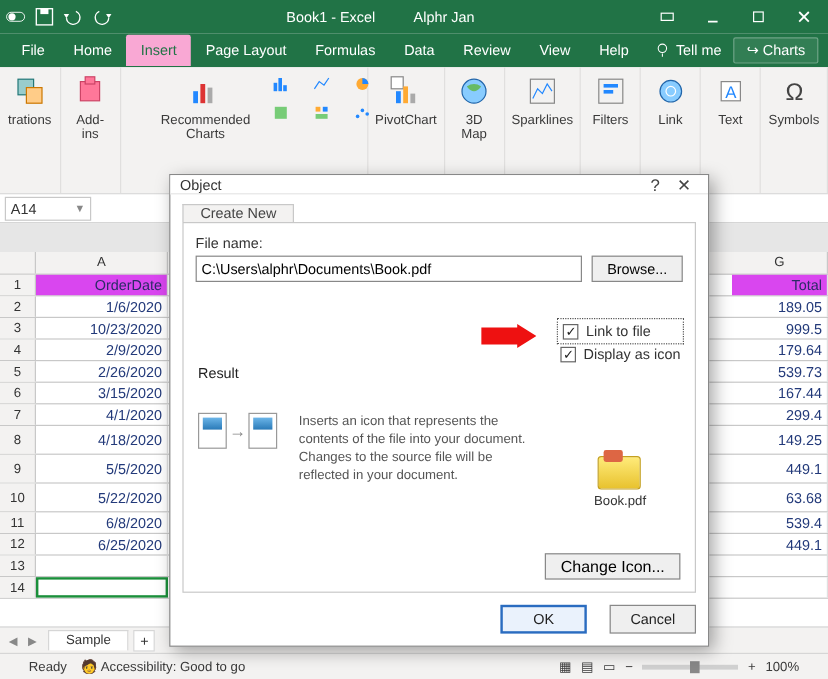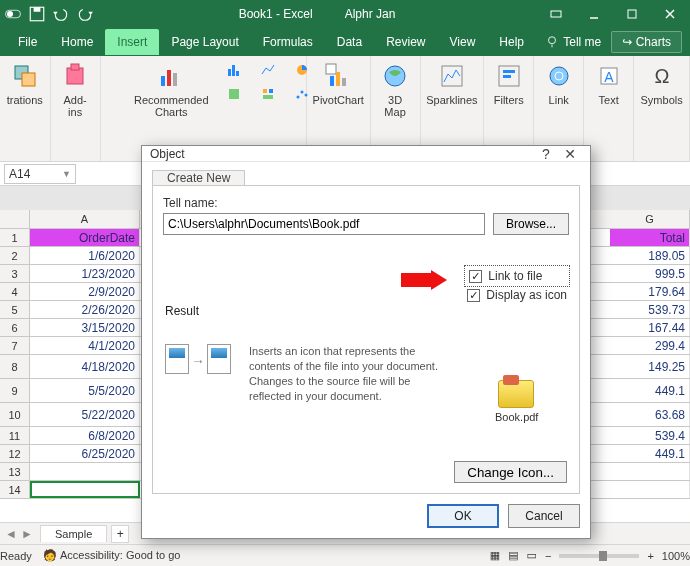--- a/index.html
+++ b/index.html
@@ -38,21 +38,21 @@
     padding-left: 6px;
     color: #fff;
     height: 28px;
   }
   .ribbon-tab {
     padding: 6px 12px;
     font-size: 12px;
     cursor: pointer;
   }
   .ribbon-tab.active {
-    background: #86efac;
+    background: #f9a8d4;
     color: #217346;
     border-radius: 2px 2px 0 0;
   }
   .ribbontabs .spacer { flex:1; }
   .share-btn {
     background: rgba(255,255,255,0.08);
     border:1px solid rgba(255,255,255,0.3);
     padding: 3px 10px;
     margin-right:8px;
     font-size:12px;
@@ -132,21 +132,21 @@
     background:#f3f2f1; border-top:1px solid #d6d6d6; display:flex; align-items:center; padding-left:40px; gap:4px;
   }
   .sheettab-bar .nav { display:flex; gap:2px; position:absolute; left:4px;}
   .sheettab-bar .nav span { width:14px; text-align:center; color:#888;}
   .sheettab { padding:2px 14px; background:#fff; border:1px solid #d6d6d6; border-bottom:none; font-size:11px;}
   .addtab { width:18px; height:18px; border:1px solid #d6d6d6; display:flex; align-items:center; justify-content:center; background:#fff;}
 
   
   .statusbar {
     position:absolute; left:0; right:0; bottom:0; height:22px;
-    background:#f3f2f1; border-top:1px solid #d6d6d6; display:flex; align-items:center; padding:0 0; font-size:11px; color:#3a3a3a; justify-content:space-between;
+    background:#f3f2f1; border-top:1px solid #d6d6d6; display:flex; align-items:center; padding:0 24px; font-size:11px; color:#3a3a3a; justify-content:space-between;
   }
   .statusbar .left { display:flex; gap:12px; align-items:center;}
   .statusbar .right { display:flex; gap:8px; align-items:center;}
   .zoom-slider { width:80px; height:4px; background:#d0d0d0; position:relative;}
   .zoom-slider::after { content:""; position:absolute; left:40px; top:-3px; width:8px; height:10px; background:#888;}
 
   
   .dialog {
     position:absolute;
     left:141px; top:145px;
@@ -179,21 +179,21 @@
   .result-icons { display:flex; gap:2px; align-items:center; }
   .page-icon { width:24px; height:30px; border:1px solid #999; background:#fff; position:relative;}
   .page-icon::after { content:""; position:absolute; left:3px; top:3px; right:3px; height:10px; background:linear-gradient(#6bb5e8,#2a7ab8);}
   .result-arrow { color:#888; font-size:14px;}
   .result-text { font-size:11px; color:#555; max-width:200px; line-height:1.35; }
   .book-icon { position:absolute; right:42px; top:194px; width:42px; text-align:center;}
   .book-icon .ic { width:36px; height:28px; margin:0 auto 2px auto; background:linear-gradient(#ffeb7a,#e8c22e); border:1px solid #c4a020; border-radius:3px; position:relative;}
   .book-icon .ic::after { content:""; position:absolute; left:4px; top:-6px; width:16px; height:10px; background:#d64; border-radius:2px;}
   .book-icon span { font-size:11px; color:#333;}
   .change-icon-btn { position:absolute; right:12px; bottom:10px; height:22px; padding:0 12px; border:1px solid #888; background:#efefef;}
-  .dlg-actions { display:flex; justify-content:flex-end; gap:9px; padding:0 10px 10px 0;}
+  .dlg-actions { display:flex; justify-content:flex-end; gap:19px; padding:0 10px 10px 0;}
   .btn { height:24px; min-width:72px; border:1px solid #888; background:#efefef; font-size:12px; color:#222;}
   .btn.primary { border:2px solid #2a6cc0; background:#eaf2fc;}
   .red-arrow {
     position:absolute; left:248px; top:84px;
     width:46px; height:20px; pointer-events:none;
   }
 </style>
 </head>
 <body>
 
@@ -460,21 +460,21 @@
         <div class="cell g header-cell">Total</div>
       </div>
       <div class="sheet-row">
         <div class="row-hdr">2</div>
         <div class="cell indigo">1/6/2020</div>
         <div style="flex:1"></div>
         <div class="cell g indigo">189.05</div>
       </div>
       <div class="sheet-row">
         <div class="row-hdr">3</div>
-        <div class="cell indigo">1/23/2020</div>
+        <div class="cell indigo">10/23/2020</div>
         <div style="flex:1"></div>
         <div class="cell g indigo">999.5</div>
       </div>
       <div class="sheet-row">
         <div class="row-hdr">4</div>
         <div class="cell indigo">2/9/2020</div>
         <div style="flex:1"></div>
         <div class="cell g indigo">179.64</div>
       </div>
       <div class="sheet-row">
@@ -570,21 +570,21 @@
     <span>Object</span>
     <div style="display:flex">
       <div class="dlg-help">?</div>
       <div class="dlg-close">✕</div>
     </div>
   </div>
   <div class="dlg-tabs">
     <div class="dlg-tab">Create New</div>
   </div>
   <div class="dlg-body">
-    <div style="font-size:12px; margin-bottom:3px;">Tell name:</div>
+    <div style="font-size:12px; margin-bottom:3px;">File name:</div>
     <div class="dlg-row">
       <input class="filename-input" value="C:\Users\alphr\Documents\Book.pdf" style="">
       <button class="browse-btn">Browse...</button>
     </div>
 
     <div class="checkbox-block">
       <label class="cb-row focus">
         <span class="box">✓</span>
         <span>Link to file</span>
       </label>

